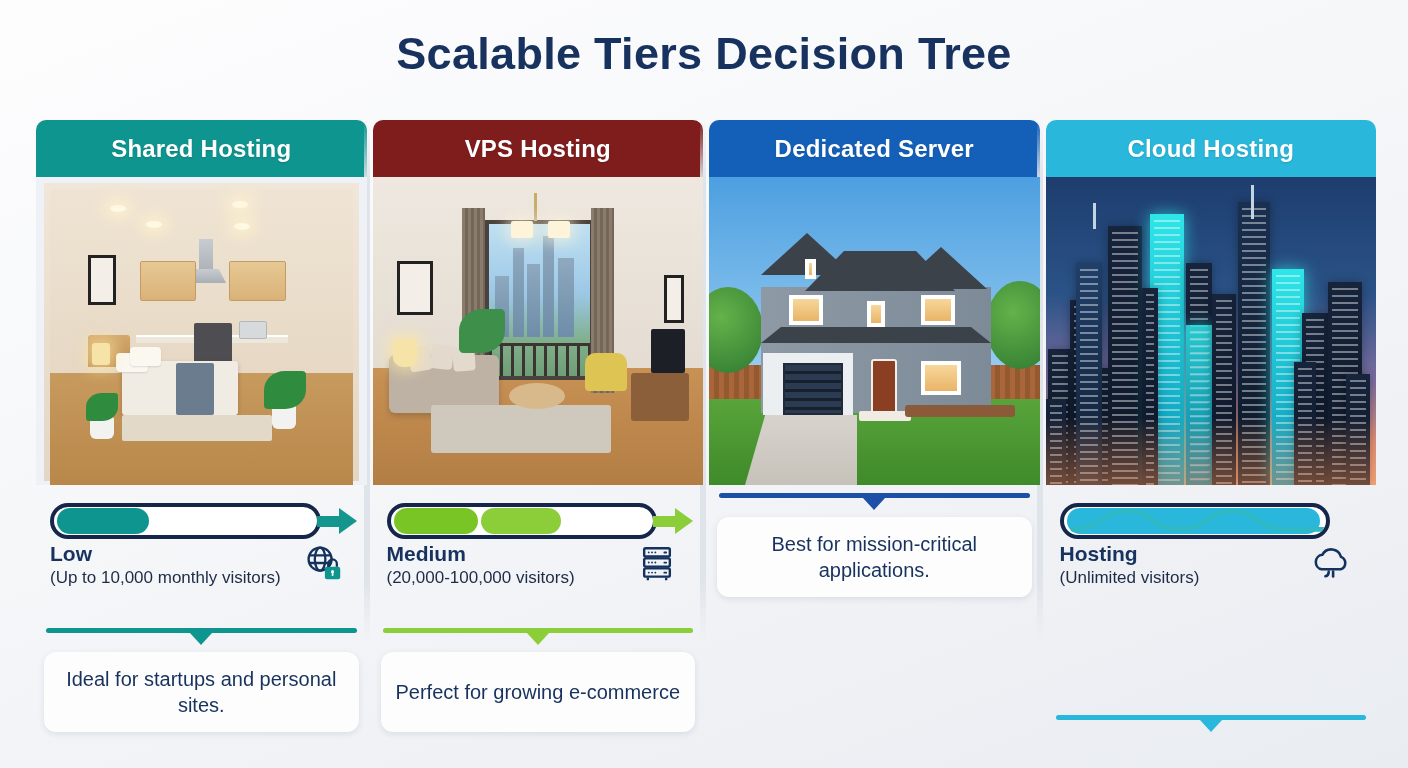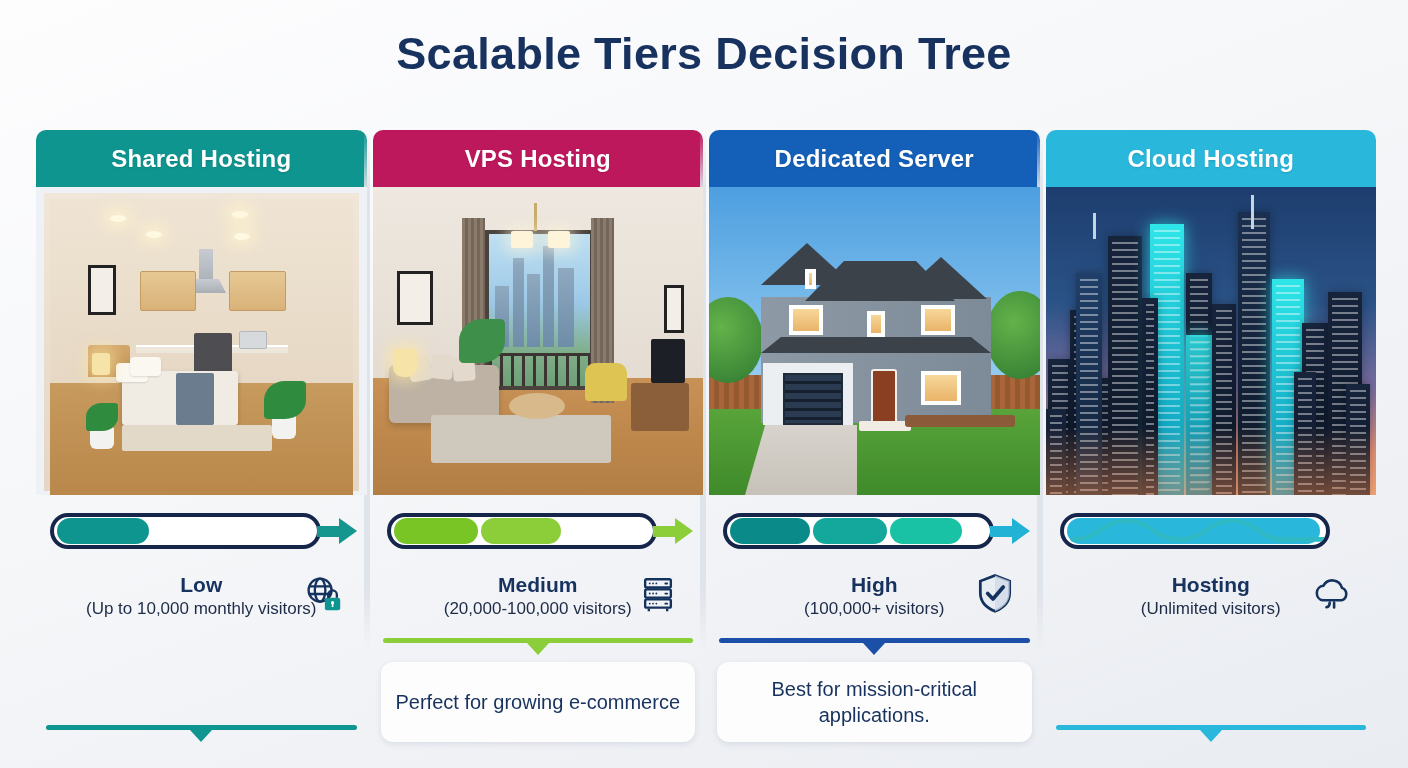--- a/index.html
+++ b/index.html
@@ -18,21 +18,21 @@
     text-align: center;
     font-size: 45px;
     font-weight: bold;
     color: #17325e;
     letter-spacing: 0.3px;
   }
 
   
   .columns {
     position: absolute;
-    top: 130px; left: 36px;
+    top: 120px; left: 36px;
     width: 1340px; height: 612px;
     display: grid;
     grid-template-columns: repeat(4, 1fr);
     gap: 6px;
   }
   .col {
     position: relative;
     display: flex;
     flex-direction: column;
   }
@@ -143,22 +143,21 @@
     padding: 0 3px;
   }
   .seg { height: 26px; border-radius: 999px; margin-right: 3px; }
   .wave { position:absolute; left:0; top:0; width:100%; height:100%; }
 
   .arrow { width: 44px; height: 26px; position: relative; flex: none; margin-left: -6px; margin-right: -6px; }
   .arrow .shaft { position:absolute; left:2px; top:8px; width:26px; height:11px; }
   .arrow .head { position:absolute; right:2px; top:0; width:0; height:0; border-top:13px solid transparent; border-bottom:13px solid transparent; }
 
   .metric-label {
-    margin-top: 24px;
-    text-align: center;
+    margin-top: 3px;
     position: relative;
   }
   .m-title { font-size: 21px; font-weight: bold; color:#17325e; }
   .m-sub { font-size: 17px; color:#1d2b47; margin-top: 2px; }
   .m-icon { position:absolute; right: 8px; top: -2px; width: 46px; height: 46px; }
 
   
   .rule { height: 5px; margin: 8px 10px 0 10px; border-radius: 3px; }
   .pointer {
     width: 0; height: 0; margin: 0 auto;
@@ -252,26 +251,29 @@
               <circle cx="35" cy="33" r="1.6" fill="#fff"></circle>
               <rect x="34.2" y="34" width="1.7" height="3.6" fill="#fff"></rect>
             </g>
           </svg>
         </div>
       </div>
     </div>
 
     <div class="rule" style="background:#0f958f"></div>
     <div class="pointer" style="border-top:12px solid #0f958f"></div>
+    <div class="card">
+      <div class="card-text">Ideal for startups and personal sites.</div>
+    </div>
   </div>
 
   <div class="col">
     <div class="col-divider"></div>
 
-    <div class="col-header" style="background:#be185d">
+    <div class="col-header" style="background:#7f1d1d">
       <span>VPS Hosting</span>
     </div>
 
     <div class="illus">
       <div class="illus-inner">
         <div class="lr-wall"></div>
         <div class="lr-floor"></div>
         <div class="lr-win">
           <div class="skyline" style="left:6%;bottom:26%;width:14%;height:40%"></div>
           <div class="skyline" style="left:24%;bottom:26%;width:11%;height:58%"></div>
@@ -377,44 +379,20 @@
         <div class="h-win" style="left:212px;top:184px;width:40px;height:34px"></div>
         <div class="garage" style="left:54px;top:176px;width:90px;height:62px"></div>
         <div class="racks" style="left:74px;top:186px;width:60px;height:52px"></div>
         <div class="h-door" style="left:162px;top:182px;width:26px;height:56px"></div>
         <div class="porch" style="left:150px;top:234px;width:52px;height:10px;border-radius:2px"></div>
         <div class="drive" style="left:36px;top:238px;width:112px;height:70px;clip-path:polygon(18% 0,100% 0,100% 100%,0 100%)"></div>
         <div style="position:absolute;left:196px;top:228px;width:110px;height:12px;background:#8b5a38;border-radius:3px"></div>
       </div>
     </div>
 
-    <div class="metric">
-      <div class="bar-row">
-        <div class="bar">
-          <div class="seg" style="width:31%;background:#0b8a8a"></div>
-          <div class="seg" style="width:29%;background:#14a79b"></div>
-          <div class="seg" style="width:28%;background:#19c2a4"></div>
-        </div>
-        <div class="arrow">
-          <div class="shaft" style="background:#21b2d6"></div>
-          <div class="head" style="border-left:18px solid #21b2d6"></div>
-        </div>
-      </div>
-      <div class="metric-label">
-        <div class="m-title">High</div>
-        <div class="m-sub">(100,000+ visitors)</div>
-        <div class="m-icon">
-          <svg viewBox="0 0 48 48" width="44" height="44">
-            <path d="M24 5 L40 11 V24 C40 34 32.5 40.5 24 44 C15.5 40.5 8 34 8 24 V11 Z" fill="#e8edf3" stroke="#14325e" stroke-width="3"></path>
-            <path d="M24 5 L40 11 V24 C40 34 32.5 40.5 24 44 Z" fill="#cfd9e6" opacity=".8"></path>
-            <path d="M16 24.5 L21.8 30.5 L33 17.5" fill="none" stroke="#14325e" stroke-width="4" stroke-linecap="round" stroke-linejoin="round"></path>
-          </svg>
-        </div>
-      </div>
-    </div>
 
     <div class="rule" style="background:#1b4fa8"></div>
     <div class="pointer" style="border-top:12px solid #1b4fa8"></div>
     <div class="card">
       <div class="card-text">Best for mission-critical applications.</div>
     </div>
   </div>
 
   <div class="col">
 

